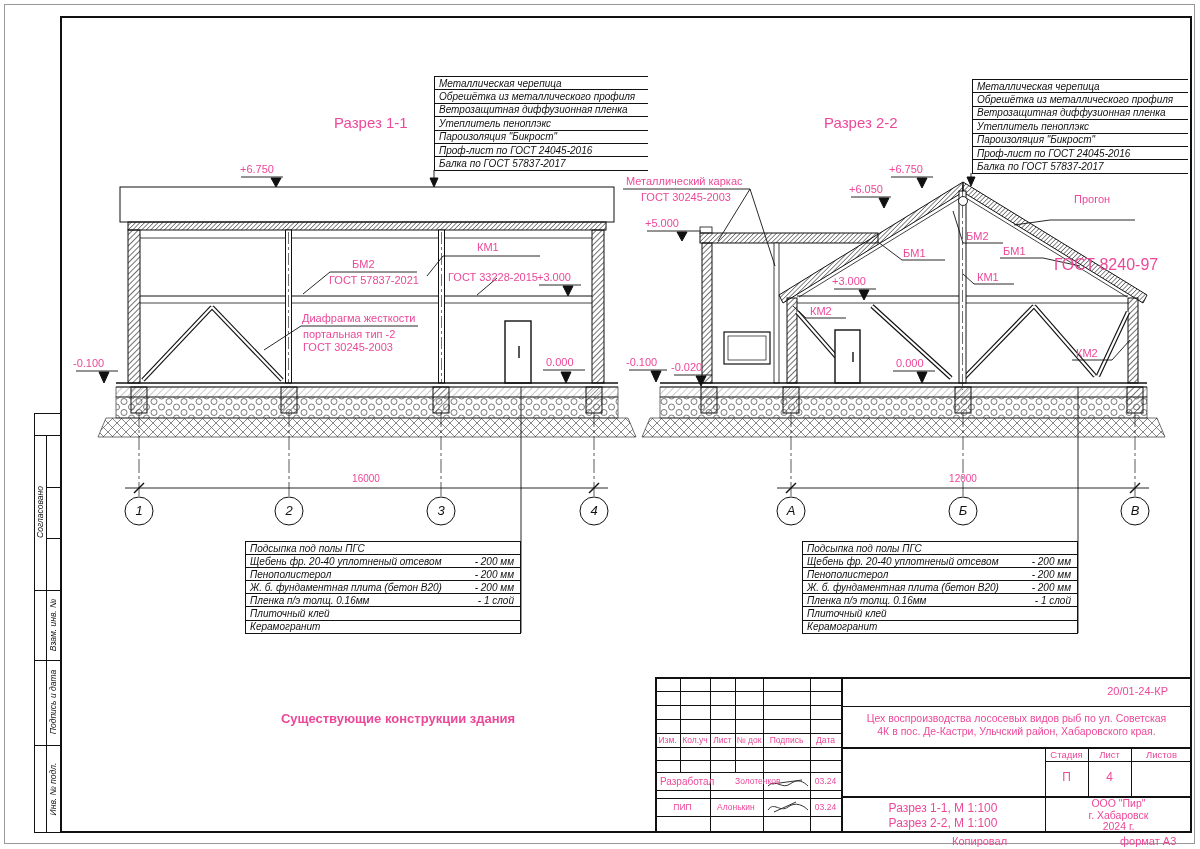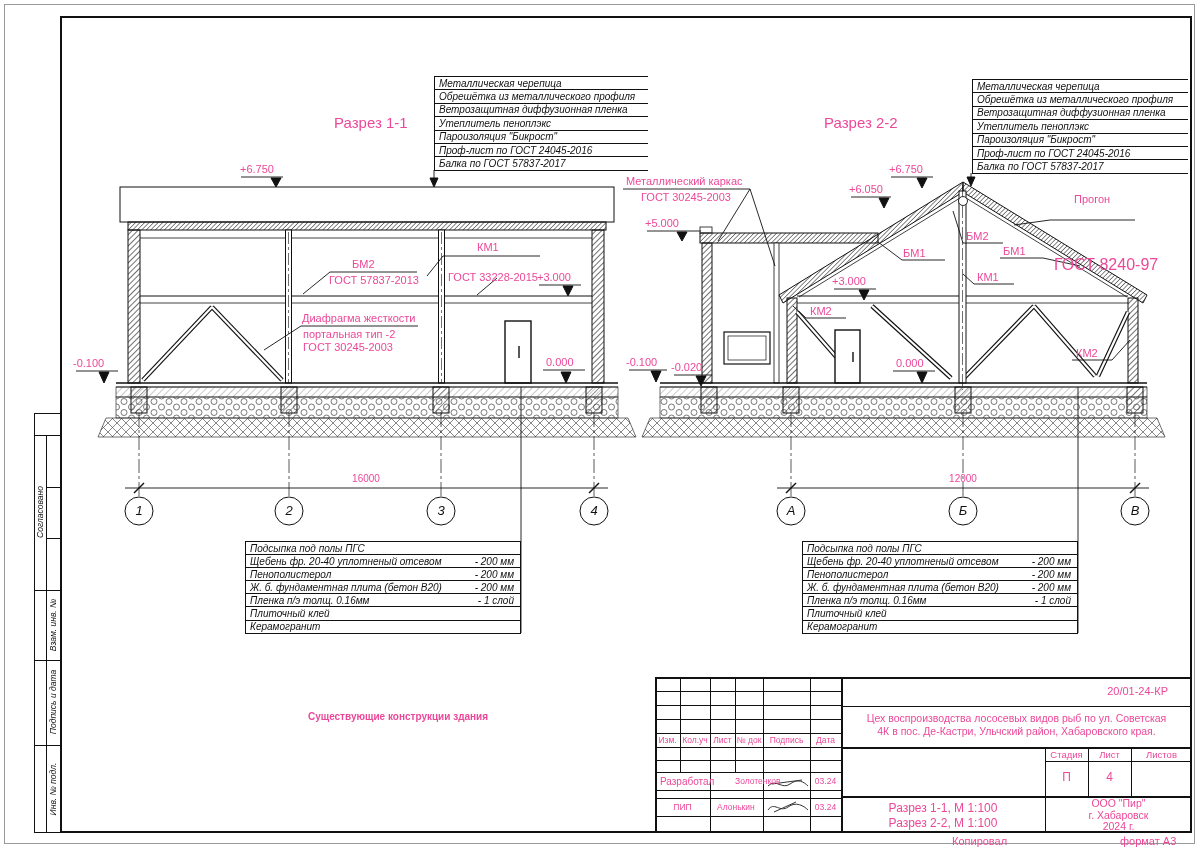--- a/index.html
+++ b/index.html
@@ -277,21 +277,21 @@
     <div class="crow">Проф-лист по ГОСТ 24045-2016</div>
     <div class="crow">Балка по ГОСТ 57837-2017</div>
   </div>
 
   <div class="lbl" style="left:334px;top:114px;font-size:15px;">Разрез 1-1</div>
   <div class="lbl" style="left:240px;top:163px;font-size:11px;">+6.750</div>
   <div class="lbl" style="left:537px;top:271px;font-size:11px;">+3.000</div>
   <div class="lbl" style="left:546px;top:356px;font-size:11px;">0.000</div>
   <div class="lbl" style="left:73px;top:357px;font-size:11px;">-0.100</div>
   <div class="lbl" style="left:352px;top:258px;font-size:11px;">БМ2</div>
-  <div class="lbl" style="left:329px;top:274px;font-size:11px;">ГОСТ 57837-2013</div>
+  <div class="lbl" style="left:329px;top:274px;font-size:11px;">ГОСТ 57837-2021</div>
   <div class="lbl" style="left:477px;top:241px;font-size:11px;">КМ1</div>
   <div class="lbl" style="left:448px;top:271px;font-size:11px;">ГОСТ  33228-2015</div>
   <div class="lbl" style="left:302px;top:312px;font-size:11px;">Диафрагма жесткости</div>
   <div class="lbl" style="left:303px;top:328px;font-size:11px;">портальная тип -2</div>
   <div class="lbl" style="left:303px;top:341px;font-size:11px;">ГОСТ 30245-2003</div>
   <div class="lbl c" style="left:341px;top:473px;width:50px;font-size:10px;">16000</div>
   <div class="axn" style="left:126px;top:503px;">1</div>
   <div class="axn" style="left:276px;top:503px;">2</div>
   <div class="axn" style="left:428px;top:503px;">3</div>
   <div class="axn" style="left:581px;top:503px;">4</div>
@@ -373,21 +373,21 @@
     <div class="frow">
         <span>Плиточный клей</span>
         <span></span>
       </div>
     <div class="frow">
         <span>Керамогранит</span>
         <span></span>
       </div>
   </div>
 
-  <div class="lbl c" style="left:248px;top:711px;width:300px;font-size:10px;font-weight:600;">Существующие конструкции здания</div>
+  <div class="lbl c" style="left:248px;top:711px;width:300px;font-size:13px;font-weight:600;">Существующие конструкции здания</div>
 
   <div>
 
     <div class="hl" style="left:655px;top:677px;width:537px;height:2px;"></div>
     <div class="vl" style="left:655px;top:677px;width:2px;height:156px;"></div>
     <div class="vl" style="left:841px;top:677px;width:2px;height:156px;"></div>
     <div class="vl" style="left:680px;top:677px;width:1px;height:95px;"></div>
     <div class="vl" style="left:710px;top:677px;width:1px;height:156px;"></div>
     <div class="vl" style="left:735px;top:677px;width:1px;height:95px;"></div>
     <div class="vl" style="left:763px;top:677px;width:1px;height:156px;"></div>

